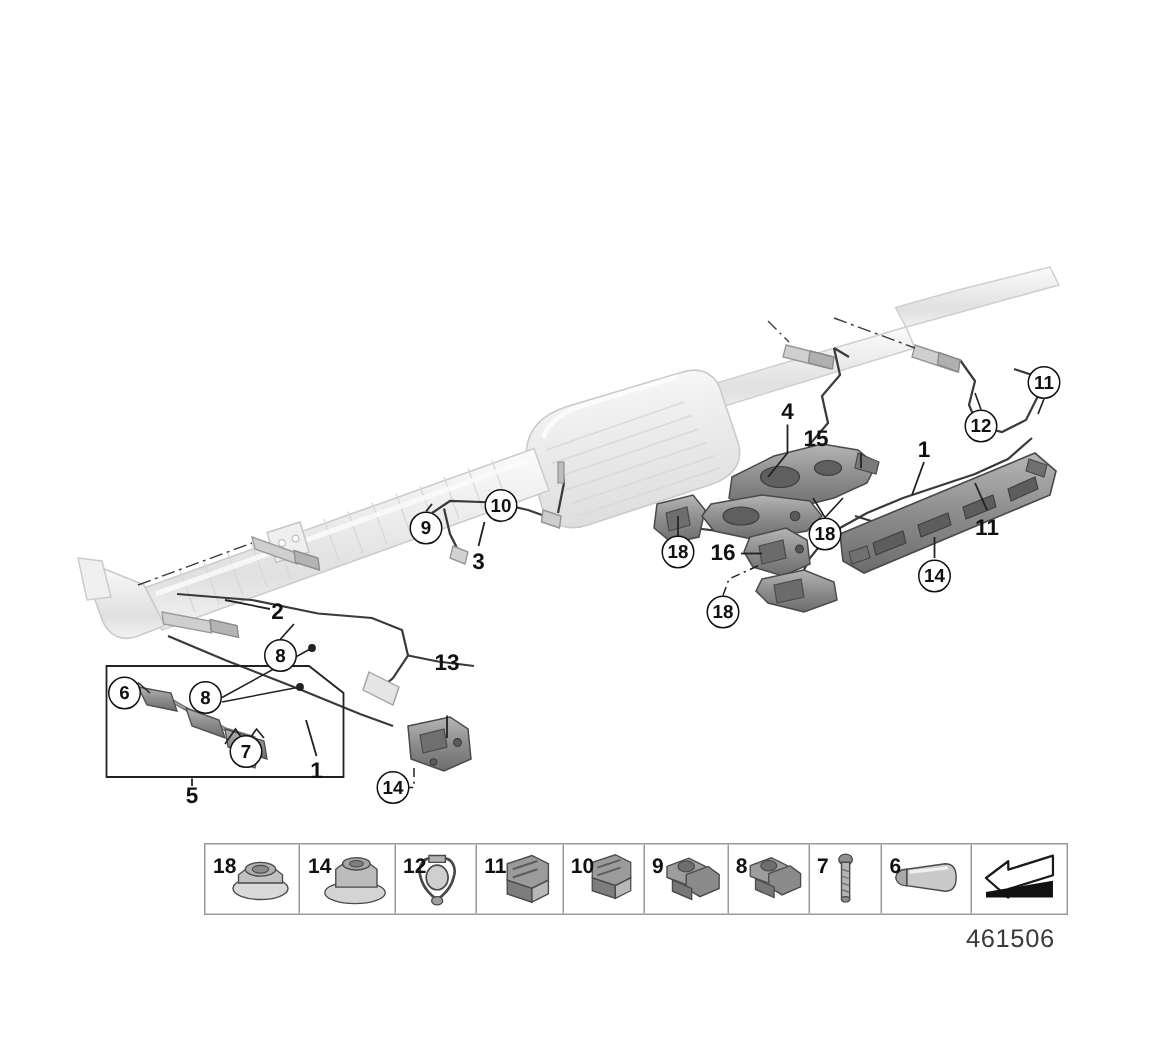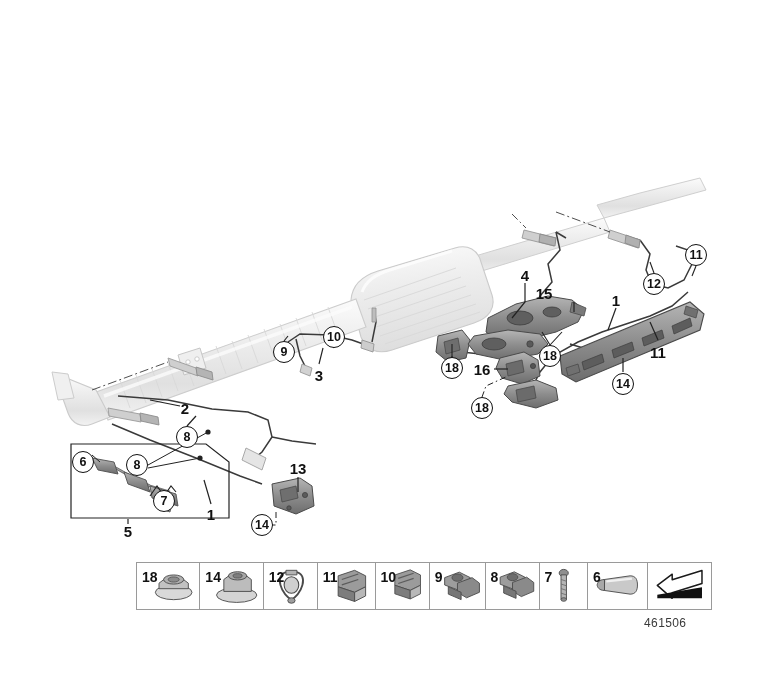--- a/index.html
+++ b/index.html
@@ -88,21 +88,21 @@
   }
   .legend-art {
     position: absolute;
     left: 0; top: 0;
     width: 100%;
     height: 100%;
   }
   #diagram-number {
     position: absolute;
     font-family: "Liberation Sans", sans-serif;
-    font-size: 12px;
+    font-size: 17px;
     letter-spacing: 0.4px;
     color: #3a3a3a;
     white-space: nowrap;
   }
 </style>
 </head>
 <body>
 
 <div id="stage">
 
@@ -340,21 +340,21 @@
   </svg>
 
   <div id="callout-layer">
       <div class="callout" style="left: 185px; top: 408px;">2</div>
       <div class="callout-circle" style="left: 187px; top: 437px;">8</div>
       <div class="callout-circle" style="left: 137px; top: 465px;">8</div>
       <div class="callout-circle" style="left: 83px; top: 462px;">6</div>
       <div class="callout-circle" style="left: 164px; top: 501px;">7</div>
       <div class="callout" style="left: 128px; top: 531px;">5</div>
       <div class="callout" style="left: 211px; top: 514px;">1</div>
-      <div class="callout" style="left: 298px; top: 468px;">13</div>
+      <div class="callout" style="left: 298px; top: 442px;">13</div>
       <div class="callout-circle" style="left: 262px; top: 525px;">14</div>
       <div class="callout-circle" style="left: 284px; top: 352px;">9</div>
       <div class="callout-circle" style="left: 334px; top: 337px;">10</div>
       <div class="callout" style="left: 319px; top: 375px;">3</div>
       <div class="callout" style="left: 525px; top: 275px;">4</div>
       <div class="callout" style="left: 544px; top: 293px;">15</div>
       <div class="callout-circle" style="left: 452px; top: 368px;">18</div>
       <div class="callout-circle" style="left: 550px; top: 356px;">18</div>
       <div class="callout-circle" style="left: 482px; top: 408px;">18</div>
       <div class="callout" style="left: 482px; top: 369px;">16</div>

